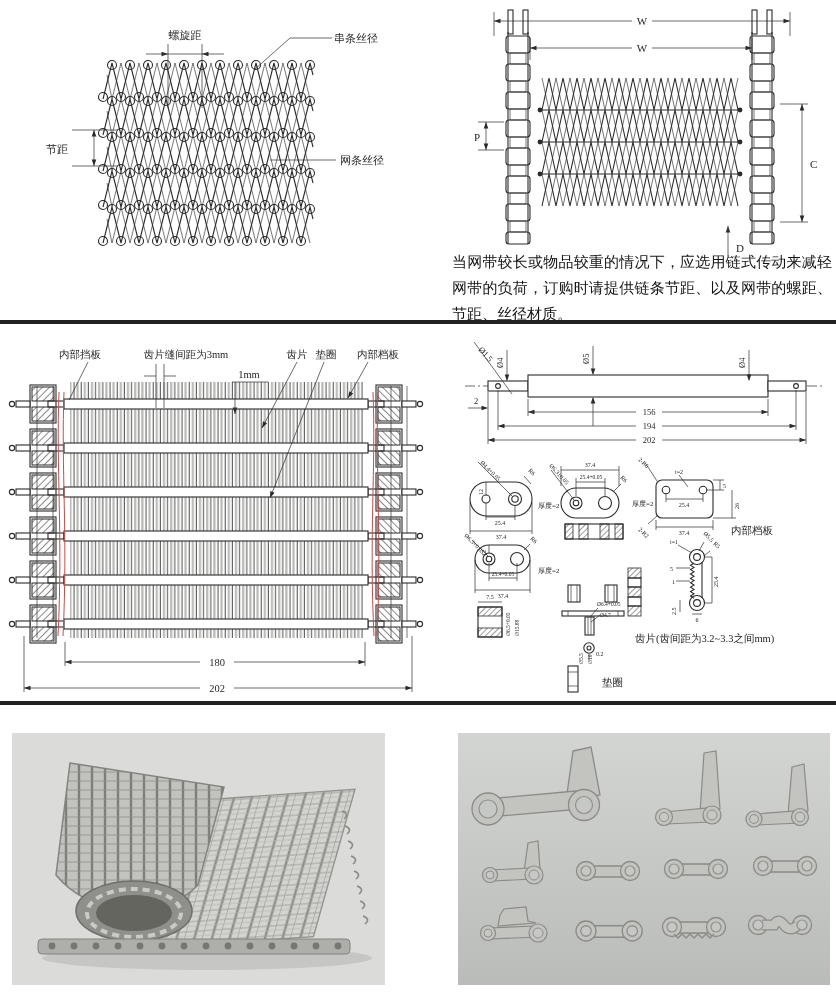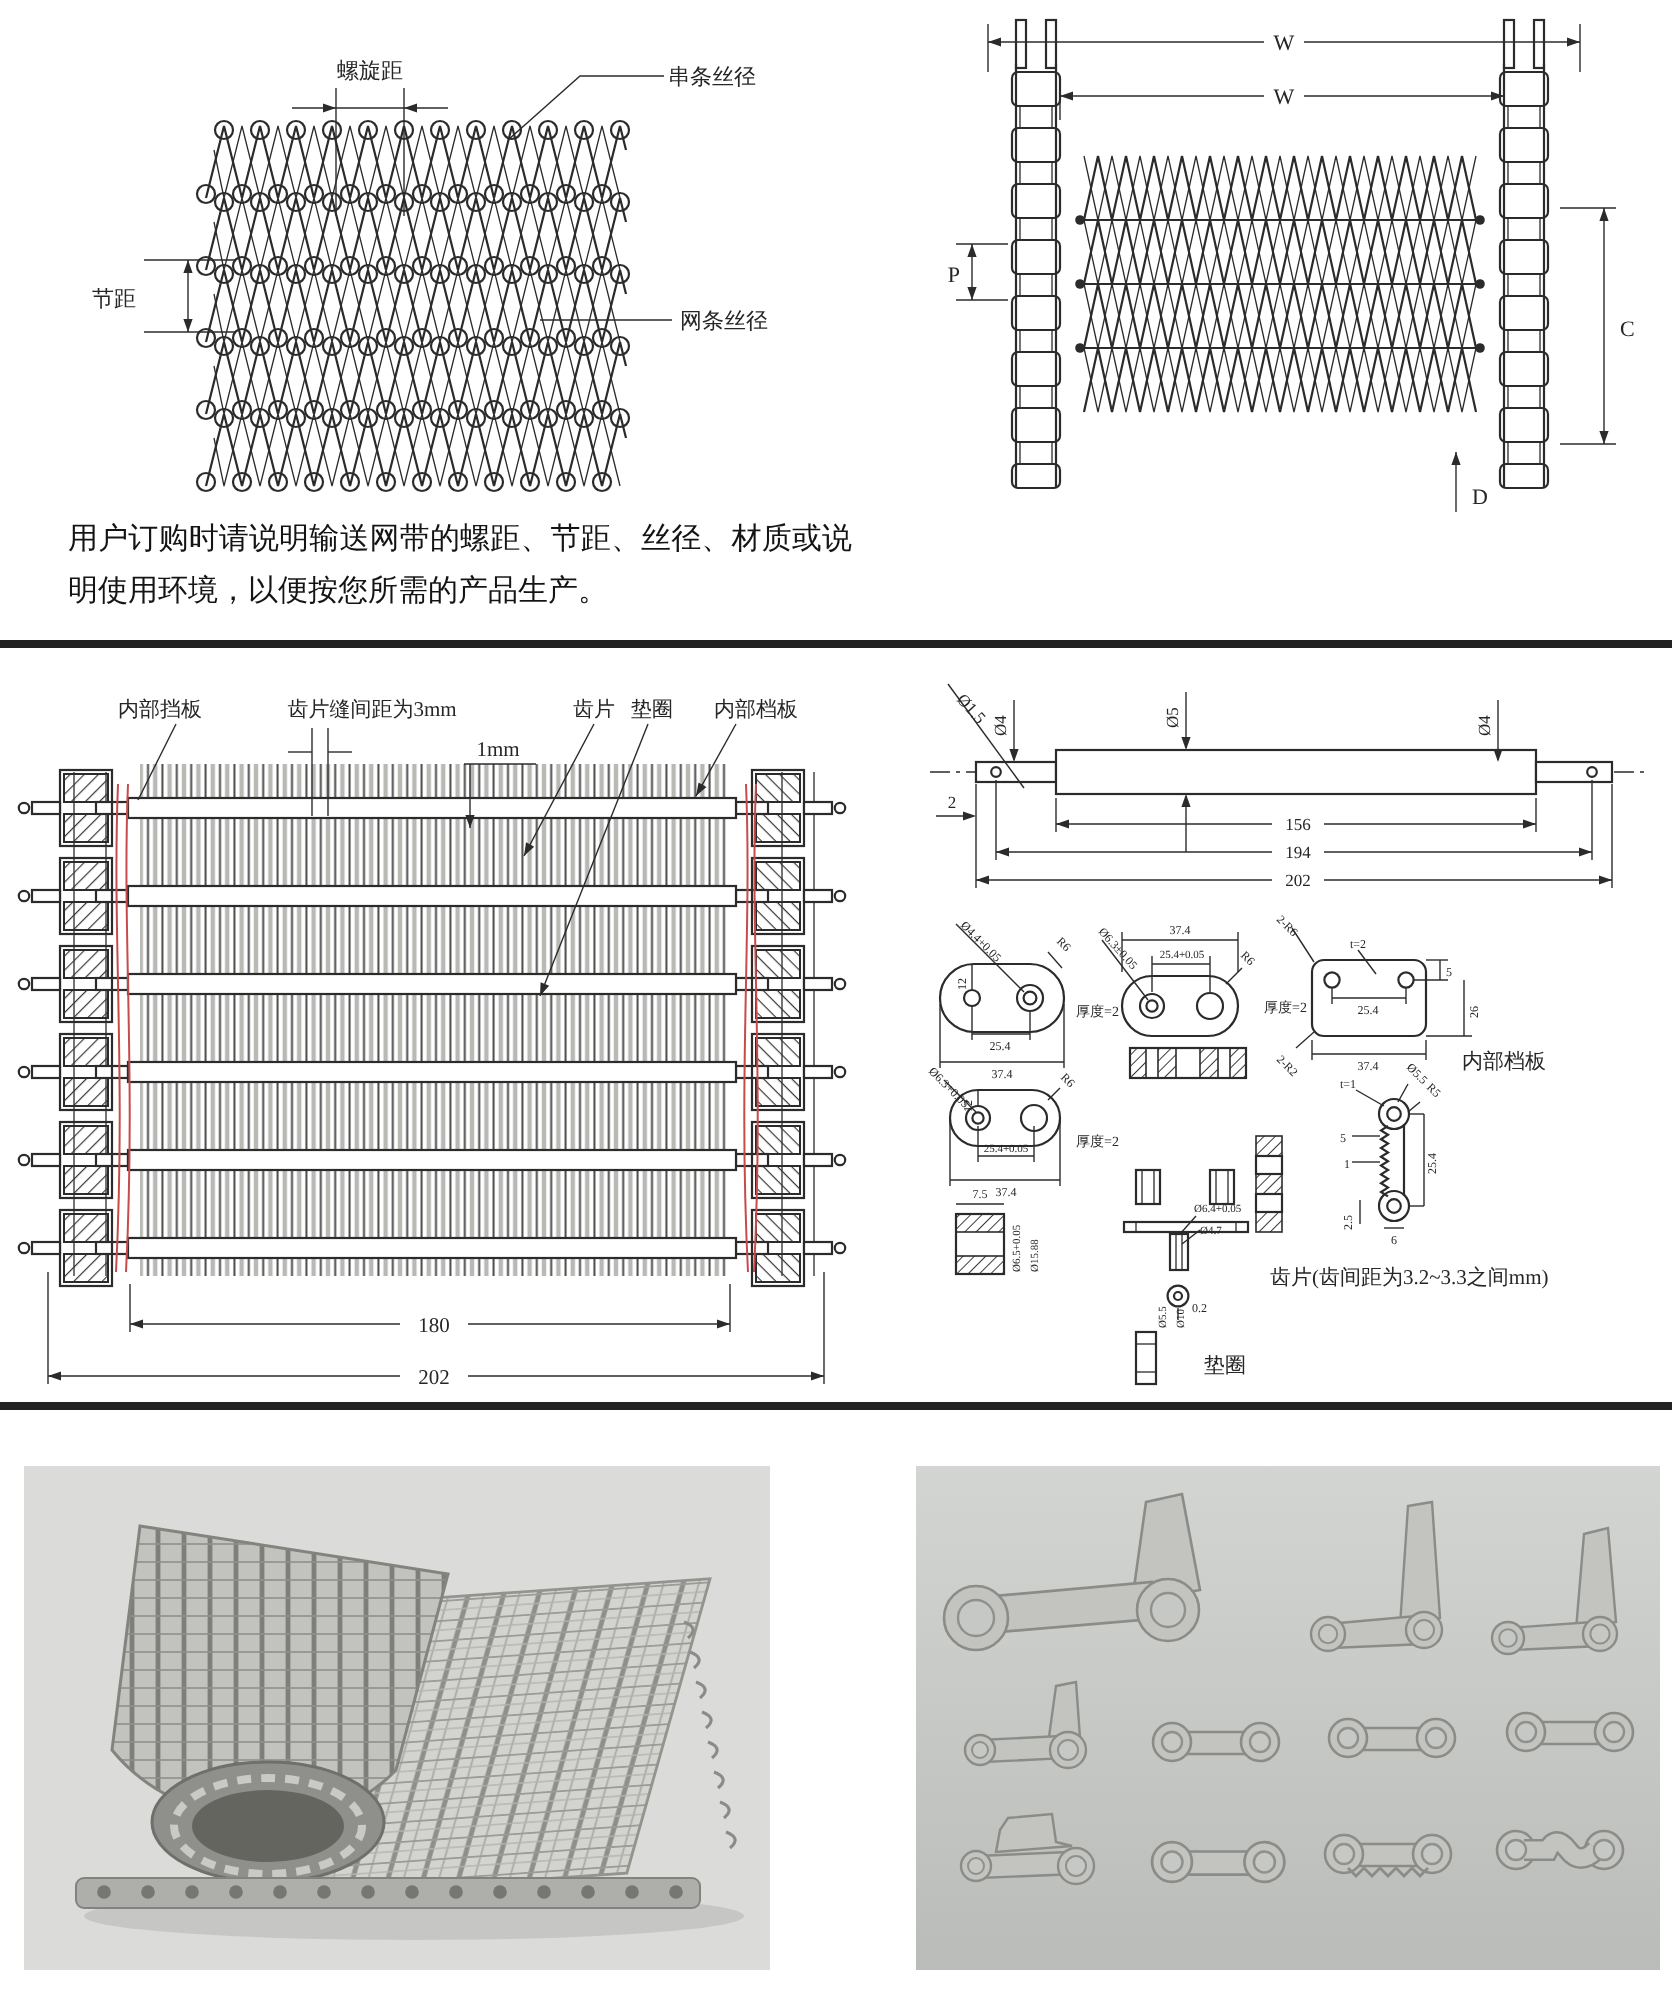--- a/index.html
+++ b/index.html
@@ -169,21 +169,21 @@
     <line class="dim" x1="352" y1="100" x2="352" y2="218"></line>
     <use href="#a2" transform="translate(352,100) rotate(90)"></use>
       <use href="#a2" transform="translate(352,218) rotate(-90)"></use>
     <text class="t11" x="360" y="164">C</text>
 
     <line class="dim" x1="278" y1="252" x2="278" y2="222"></line>
     <use href="#a2" transform="translate(278,222) rotate(90)"></use>
     <text class="t11" x="286" y="248">D</text>
   </svg>
 
-  <div class="abs para" style="left:34px;top:258px;width:392px">用户订购时请说明输送网带的螺距、节距、丝径、材质或说明使用环境，以便按您所需的产品生产。</div>
+  <div class="abs para" style="left:452px;top:250px;width:380px">当网带较长或物品较重的情况下，应选用链式传动来减轻网带的负荷，订购时请提供链条节距、以及网带的螺距、节距、丝径材质。</div>
 
   <div class="divider" style="top:320px"></div>
 
   <svg class="abs" style="left:8px;top:336px" width="428" height="362" viewBox="0 0 428 362">
     <defs>
       <path id="a3" d="M0,0 L6.5,2.3 L6.5,-2.3 Z" fill="#2b2b2b"></path>
       <pattern id="comb" width="7.2" height="8" patternUnits="userSpaceOnUse">
         <line x1="1.2" y1="0" x2="1.2" y2="8" stroke="#4a4a4a" stroke-width="1"></line>
         <line x1="4.8" y1="0" x2="4.8" y2="8" stroke="#b8b8b4" stroke-width="2.2"></line>
       </pattern>

